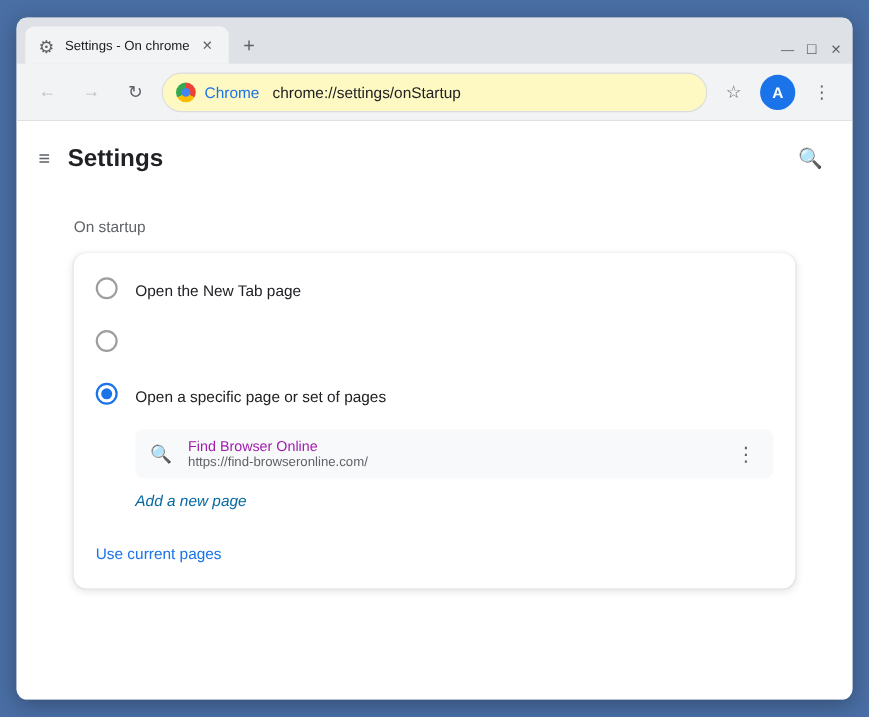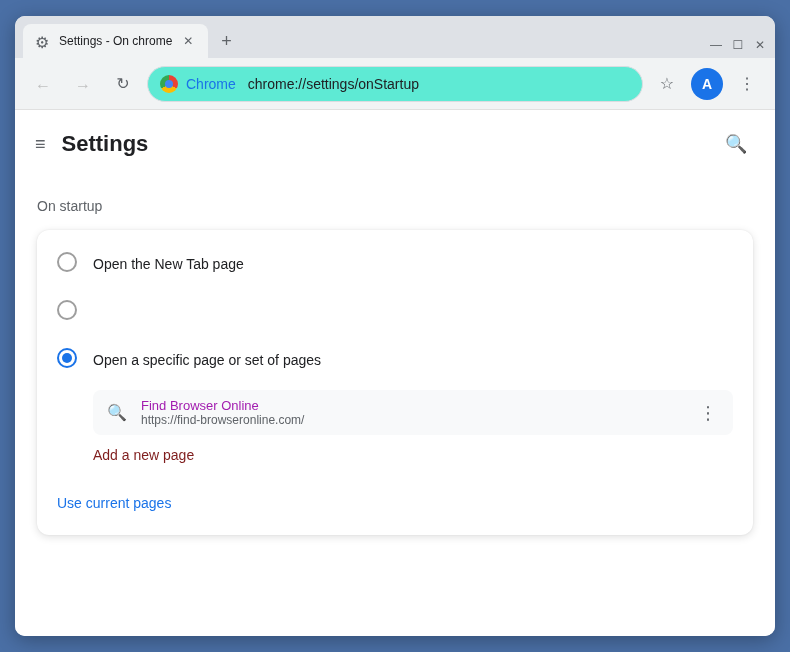--- a/index.html
+++ b/index.html
@@ -113,21 +113,21 @@
       align-items: center;
       justify-content: center;
       color: #5f6368;
       font-size: 16px;
       cursor: pointer;
     }
     .nav-btn.disabled { color: #c0c0c0; cursor: default; }
     .address-bar {
       flex: 1;
       height: 36px;
-      background: #5eead4;
+      background: #fef9c3;
       border-radius: 20px;
       display: flex;
       align-items: center;
       padding: 0 12px;
       gap: 8px;
       border: 1px solid #dadce0;
     }
     .chrome-logo {
       width: 18px;
       height: 18px;
@@ -205,21 +205,21 @@
       height: 36px;
       border-radius: 50%;
       display: flex;
       align-items: center;
       justify-content: center;
       color: #5f6368;
       font-size: 18px;
       cursor: pointer;
     }
     .page-body {
-      padding: 20px 22px;
+      padding: 20px 52px;
       position: relative;
     }
     
     .watermark {
       position: absolute;
       top: 50%;
       left: 50%;
       transform: translate(-50%, -50%) rotate(-5deg);
       font-size: 70px;
       font-weight: 900;
@@ -316,25 +316,26 @@
       display: flex;
       align-items: center;
       justify-content: center;
       color: #5f6368;
       font-size: 18px;
       cursor: pointer;
       letter-spacing: -2px;
     }
     .add-link {
       display: inline-block;
-      color: #7f1d1d;
+      color: #0369a1;
       font-size: 14px;
       padding: 8px 0;
       cursor: pointer;
       text-decoration: none;
+      font-style: italic;
     }
     .use-current {
       display: inline-block;
       color: #1a73e8;
       font-size: 14px;
       padding: 12px 20px;
       cursor: pointer;
       text-decoration: none;
     }
   </style>

